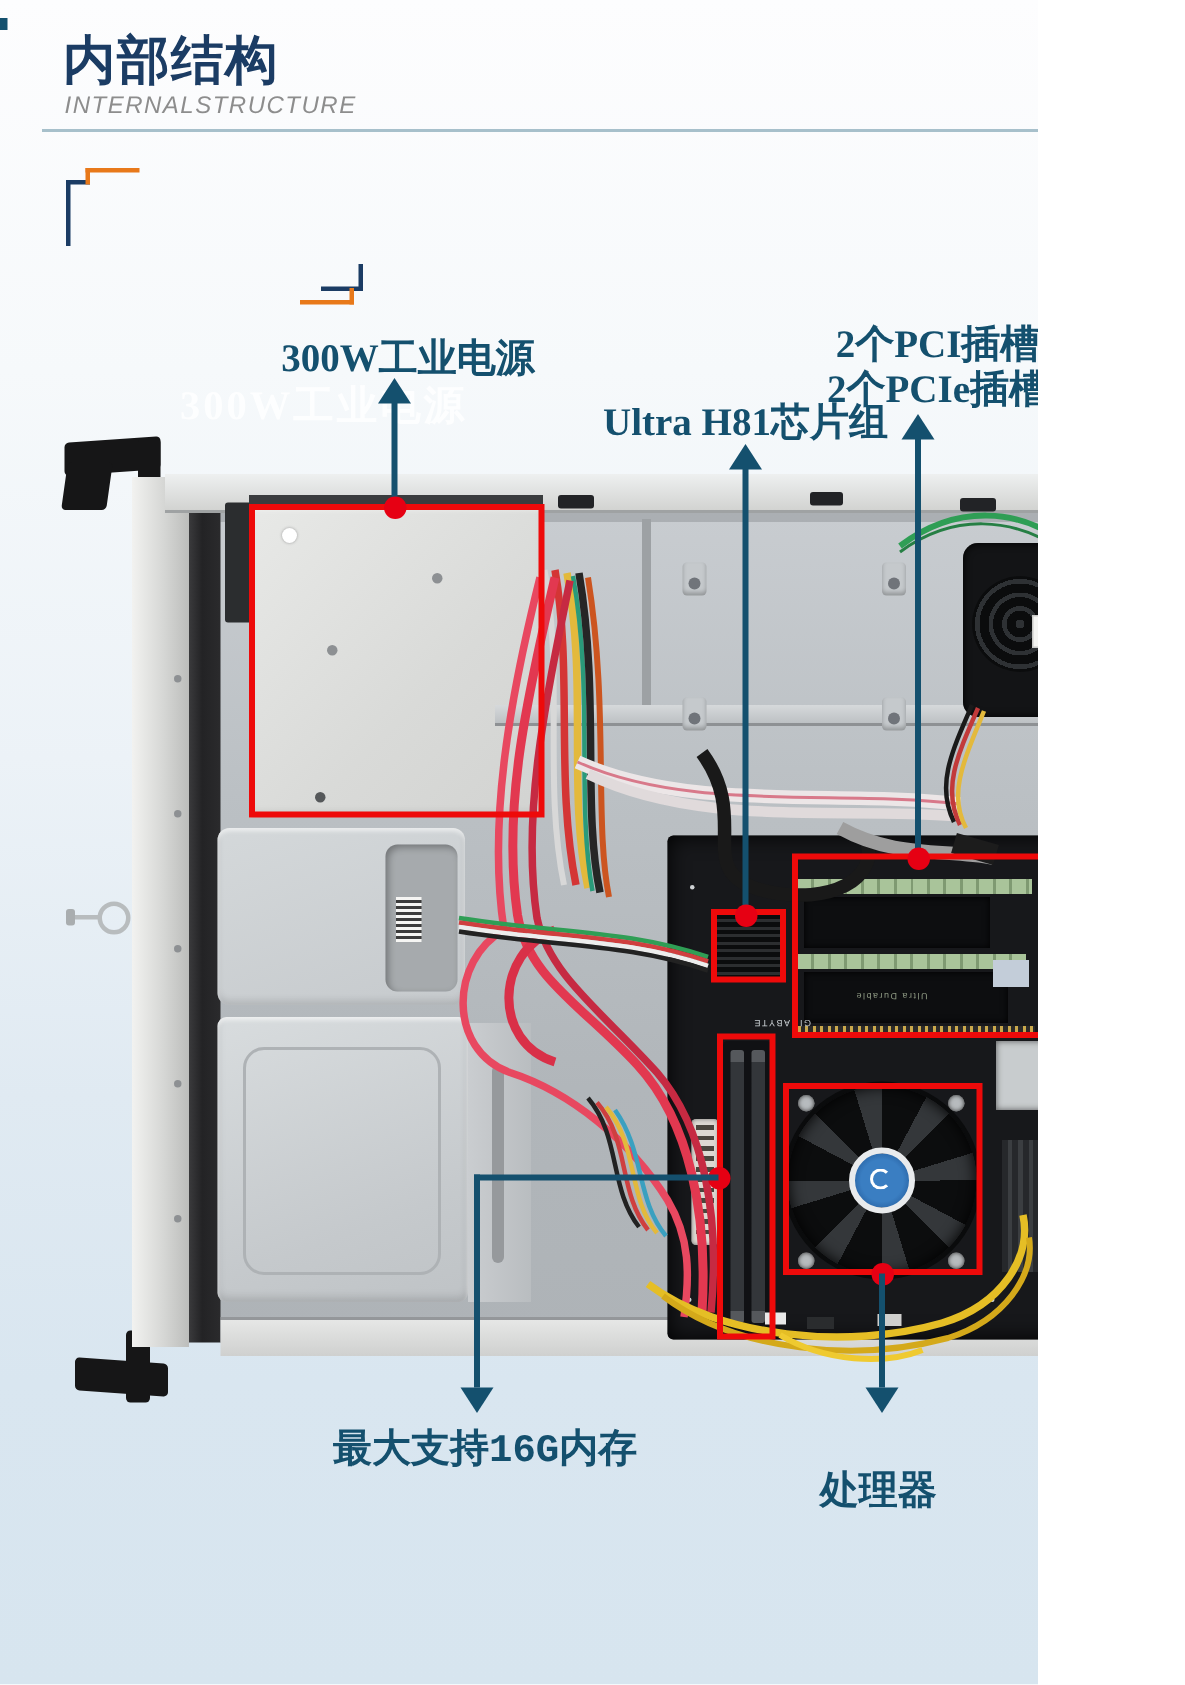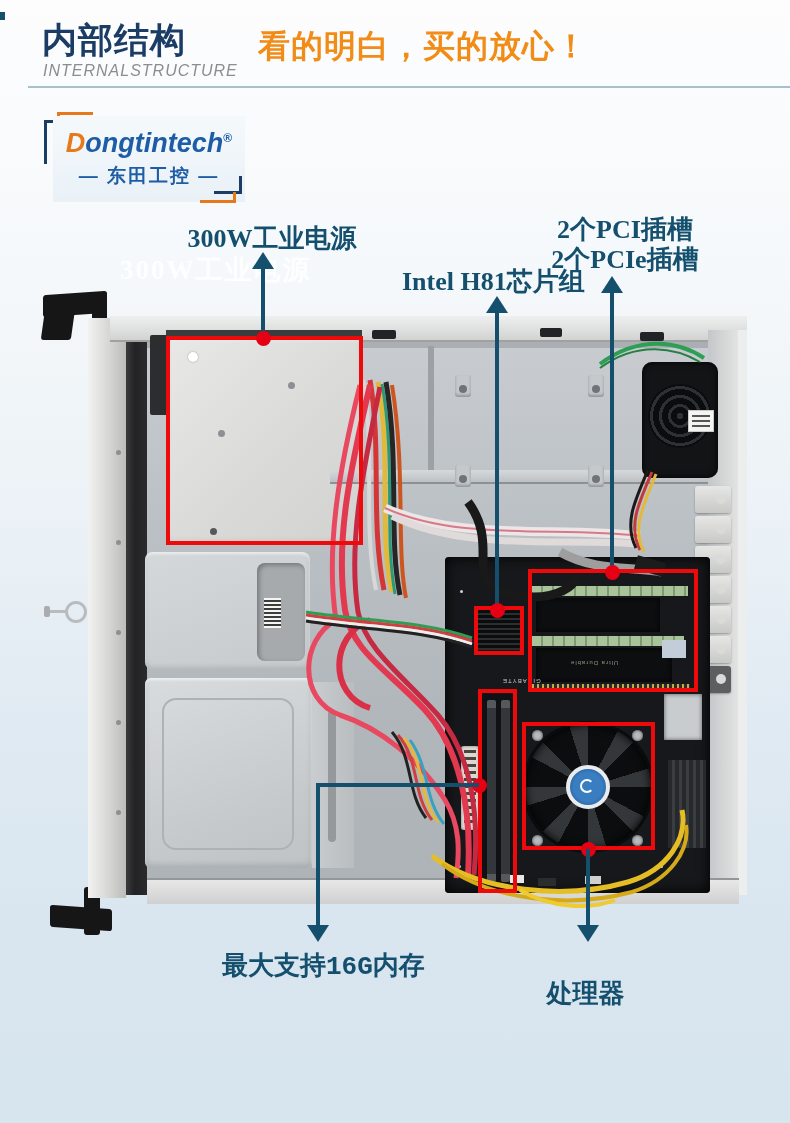--- a/index.html
+++ b/index.html
@@ -1,21 +1,21 @@
 <!DOCTYPE html>
 <html><head>
 <meta charset="utf-8">
 <style>
   :root{
     --teal:#14506e; --red:#ee0a0a; --dotred:#e60013;
     --navy:#1b3c64; --orange:#f18c17; --logoblue:#1e5ca6; --logoorg:#e8791a;
   }
   *{margin:0;padding:0;box-sizing:border-box;}
   body{font-family:"Liberation Sans","DejaVu Sans",sans-serif;background:#fff;}
-  #page{position:relative;width:790px;height:1123px;overflow:hidden;
+  #page{position:relative;width:692px;height:1123px;overflow:hidden;
     background:linear-gradient(180deg,#fdfdfe 0%,#f6f9fb 22%,#ecf2f7 45%,#e0eaf2 65%,#d9e6f0 82%,#d7e5ef 100%);}
   .abs{position:absolute;}
   
   .title{left:42px;top:17px;font-size:35px;font-weight:bold;color:var(--navy);letter-spacing:1px;}
   .subtitle{left:43px;top:62px;font-size:16px;font-style:italic;color:#8d8d8d;letter-spacing:1px;}
   .slogan{left:258px;top:25px;font-size:32px;font-weight:bold;color:var(--orange);letter-spacing:1px;}
   .hrule{left:28px;right:0;top:86px;height:2px;background:#a7c0cb;}
   .edge-mark{left:0;top:12px;width:5px;height:8px;background:var(--teal);}
   
   .logo-box{left:53px;top:116px;width:192px;height:86px;background:linear-gradient(180deg,#f5f9fc,#e9f1f7);
@@ -117,29 +117,24 @@
   .keyhead{left:4px;top:316px;width:6px;height:11px;background:#a9adaf;border-radius:2px;}
 </style>
 </head>
 <body>
 
 <div id="page">
 
   <div class="abs edge-mark"></div>
   <div class="abs title">内部结构</div>
   <div class="abs subtitle">INTERNALSTRUCTURE</div>
-  <div class="abs slogan">看的明白，买的放心！</div>
   <div class="abs hrule"></div>
 
   <div class="abs brk tl-n"></div>
   <div class="abs brk tl-o"></div>
-  <div class="abs logo-box">
-    <div class="brand"><span class="d">D</span><span>ongtintech</span><sup>®</sup></div>
-    <div class="logo-cn">— 东田工控 —</div>
-  </div>
   <div class="abs brk br-n"></div>
   <div class="abs brk br-o"></div>
 
   <div class="ghost">300W工业电源</div>
 
   <div class="abs" id="chassis">
 
     <div class="abs handle" style="left:3px;top:3px;width:64px;height:22px;transform:skewY(-4deg);"></div>
     <div class="abs handle" style="left:3px;top:18px;width:30px;height:32px;transform:skewX(-8deg);"></div>
     <div class="abs handle" style="left:52px;top:2px;width:15px;height:46px;"></div>
@@ -292,21 +287,21 @@
   <div class="arrow-up" style="left:252px;top:252px;"></div>
   <div class="tline" style="left:261px;top:266px;width:4px;height:72px;"></div>
   <div class="dot" style="left:256px;top:331px;"></div>
 
   <div class="lbl" style="left:530px;top:212px;width:190px;font-family:Liberation Serif, serif;">2个PCI插槽</div>
   <div class="lbl" style="left:530px;top:242px;width:190px;">2个PCIe插槽</div>
   <div class="arrow-up" style="left:601px;top:276px;"></div>
   <div class="tline" style="left:610px;top:290px;width:4px;height:283px;"></div>
   <div class="dot" style="left:605px;top:565px;"></div>
 
-  <div class="lbl" style="left:402px;top:264px;">Intel H81芯片组</div>
+  <div class="lbl" style="left:402px;top:264px;">Ultra H81芯片组</div>
   <div class="arrow-up" style="left:486px;top:296px;"></div>
   <div class="tline" style="left:495px;top:310px;width:4px;height:300px;"></div>
   <div class="dot" style="left:490px;top:603px;"></div>
 
   <div class="dot" style="left:472px;top:778px;"></div>
   <div class="tline" style="left:316px;top:783px;width:163px;height:4px;"></div>
   <div class="tline" style="left:316px;top:783px;width:4px;height:142px;"></div>
   <div class="arrow-down" style="left:307px;top:925px;"></div>
   <div class="lbl" style="left:222px;top:948px;width:200px;font-family:Liberation Mono, monospace;">最大支持16G内存</div>
 

